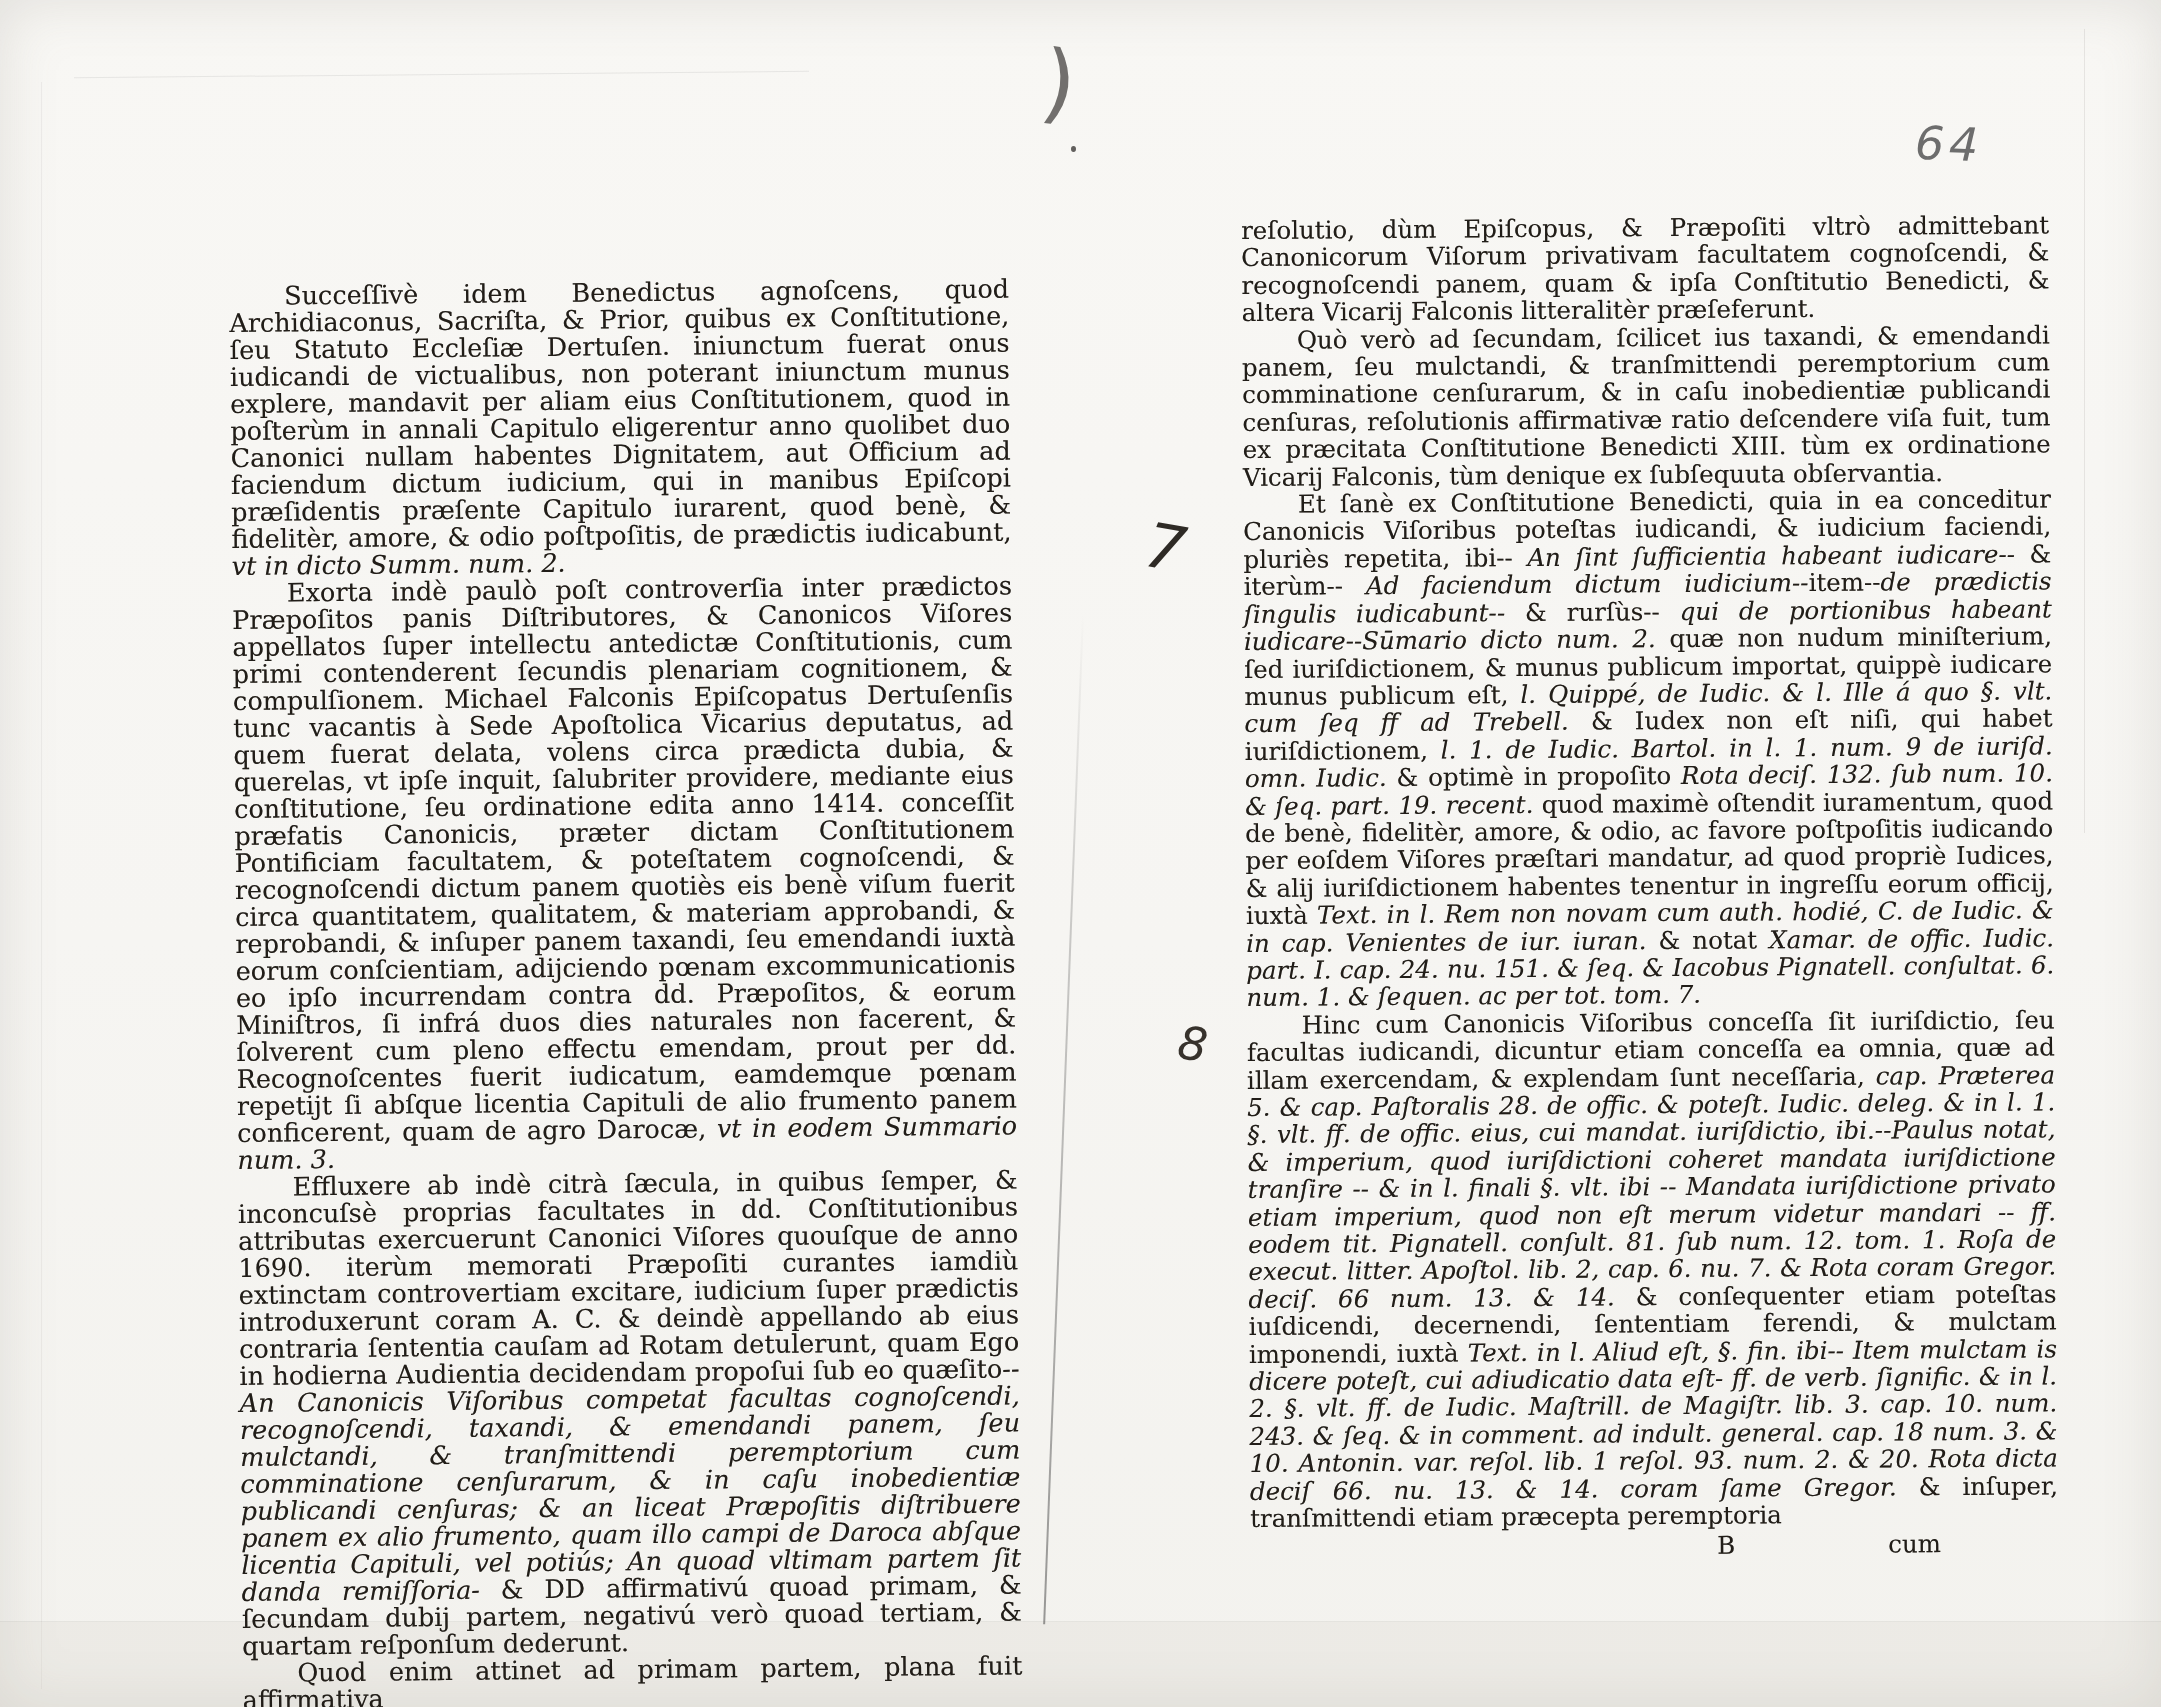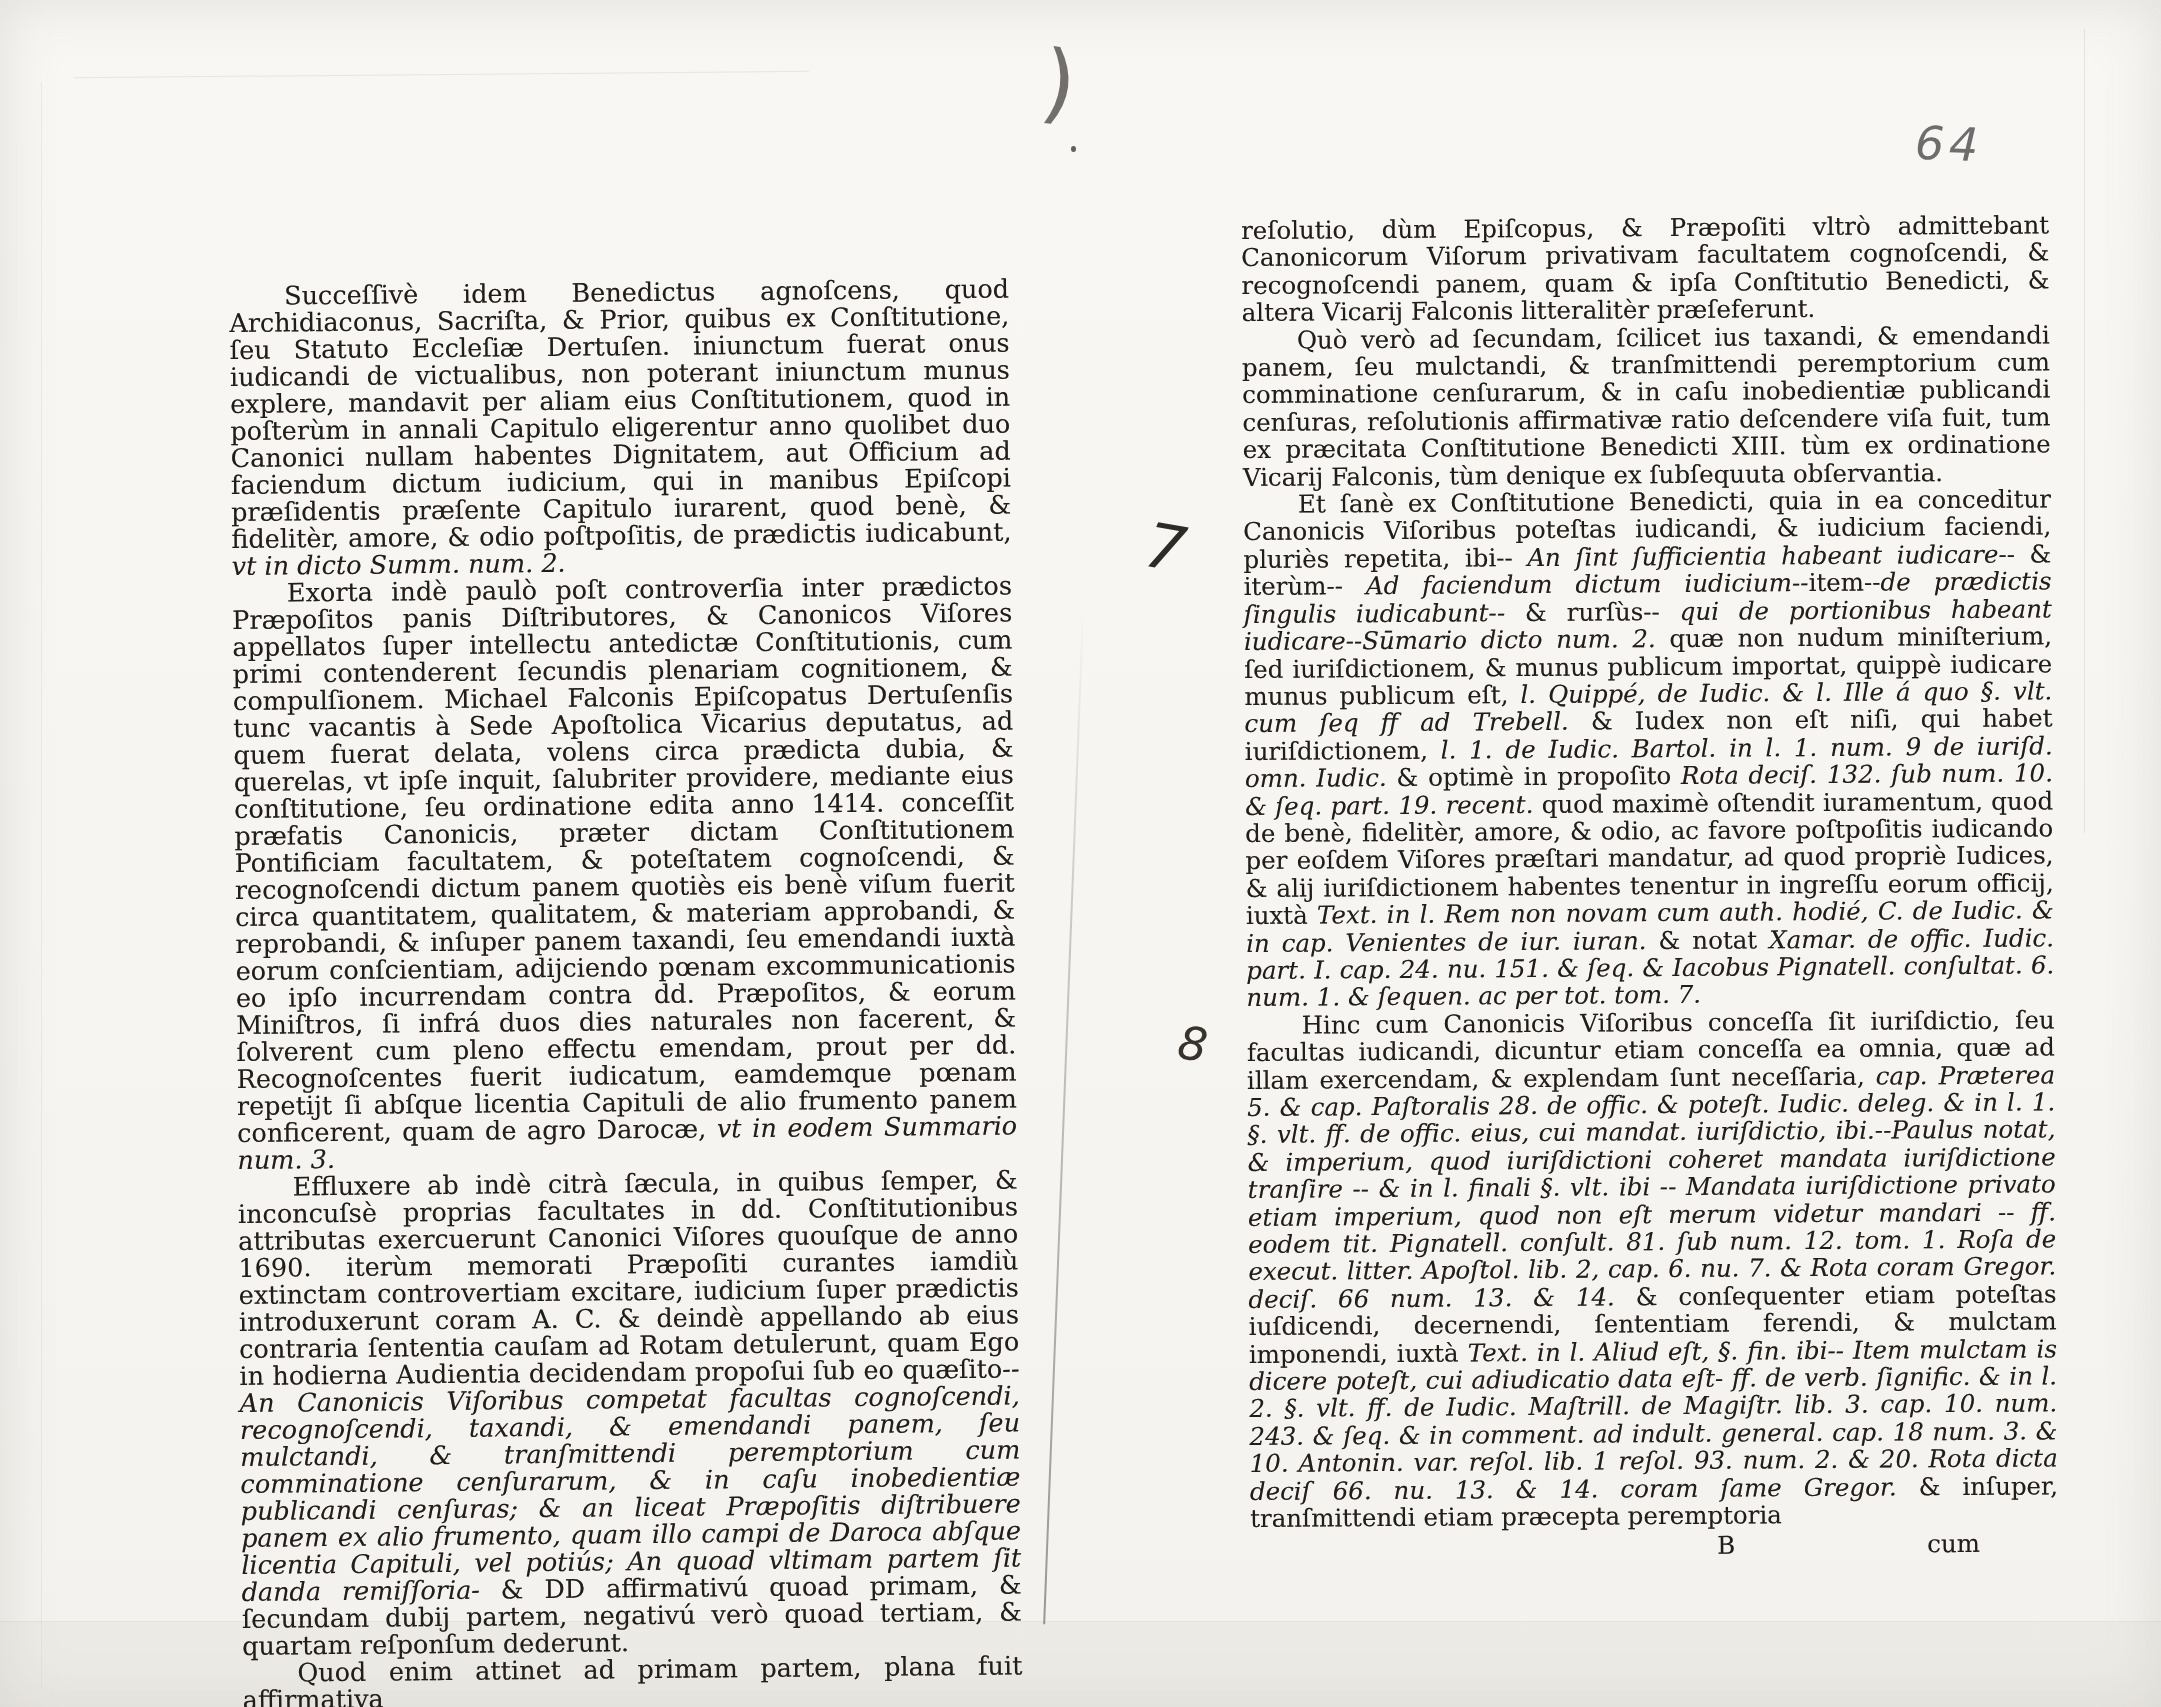--- a/index.html
+++ b/index.html
@@ -39,21 +39,21 @@
     transform:rotate(-0.55deg);transform-origin:top left;
   }
   #right-page{
     left:1241px;top:217px;width:808px;
     font-size:24.5px;line-height:27.4px;
     transform:rotate(-0.4deg);transform-origin:top left;
   }
   .catchword-row{text-align:right;padding-right:74px;text-indent:0;}
   .sig-row{position:relative;height:29px;margin-top:2px;}
   .sig-mark{position:absolute;left:467px;}
-  .sig-catchword{position:absolute;left:677px;}
+  .sig-catchword{position:absolute;left:638px;}
   
   .hand{position:absolute;font-family:"DejaVu Sans","Liberation Sans",sans-serif;}
   .folio-number{
     left:1915px;top:117px;font-size:46px;font-style:italic;
     color:#6d6d6d;letter-spacing:4.9px;transform:rotate(2deg);
   }
   .mark-fold{
     left:1042px;top:32px;font-size:87px;color:rgba(75,73,70,0.78);
     transform:rotate(7deg);
   }

